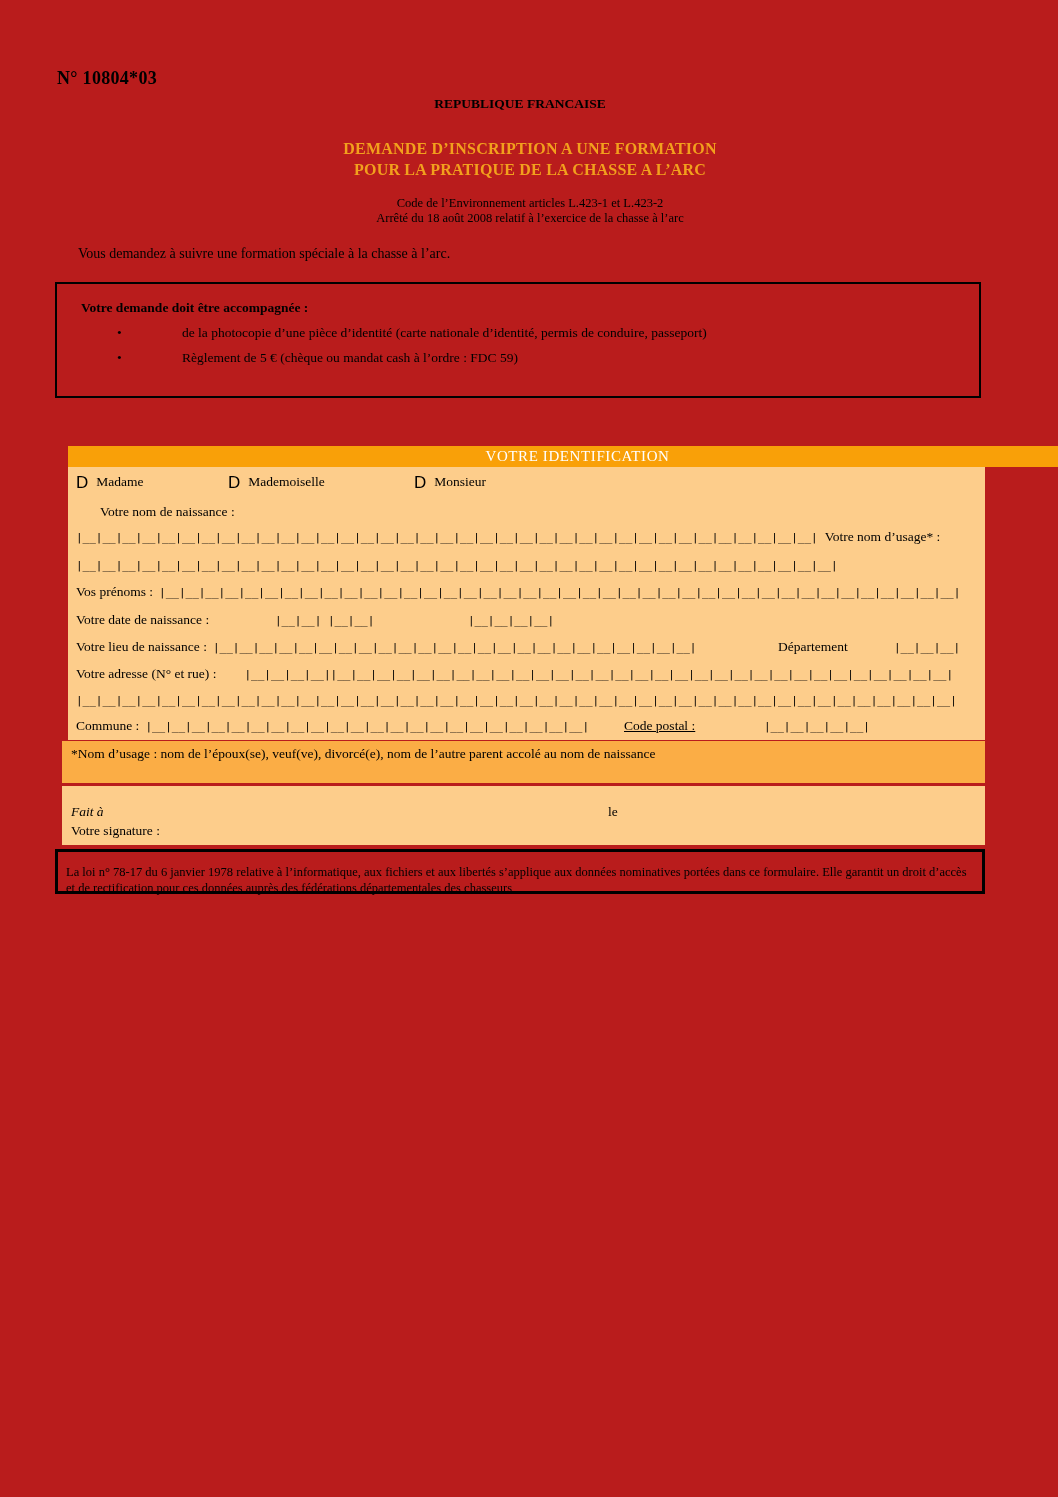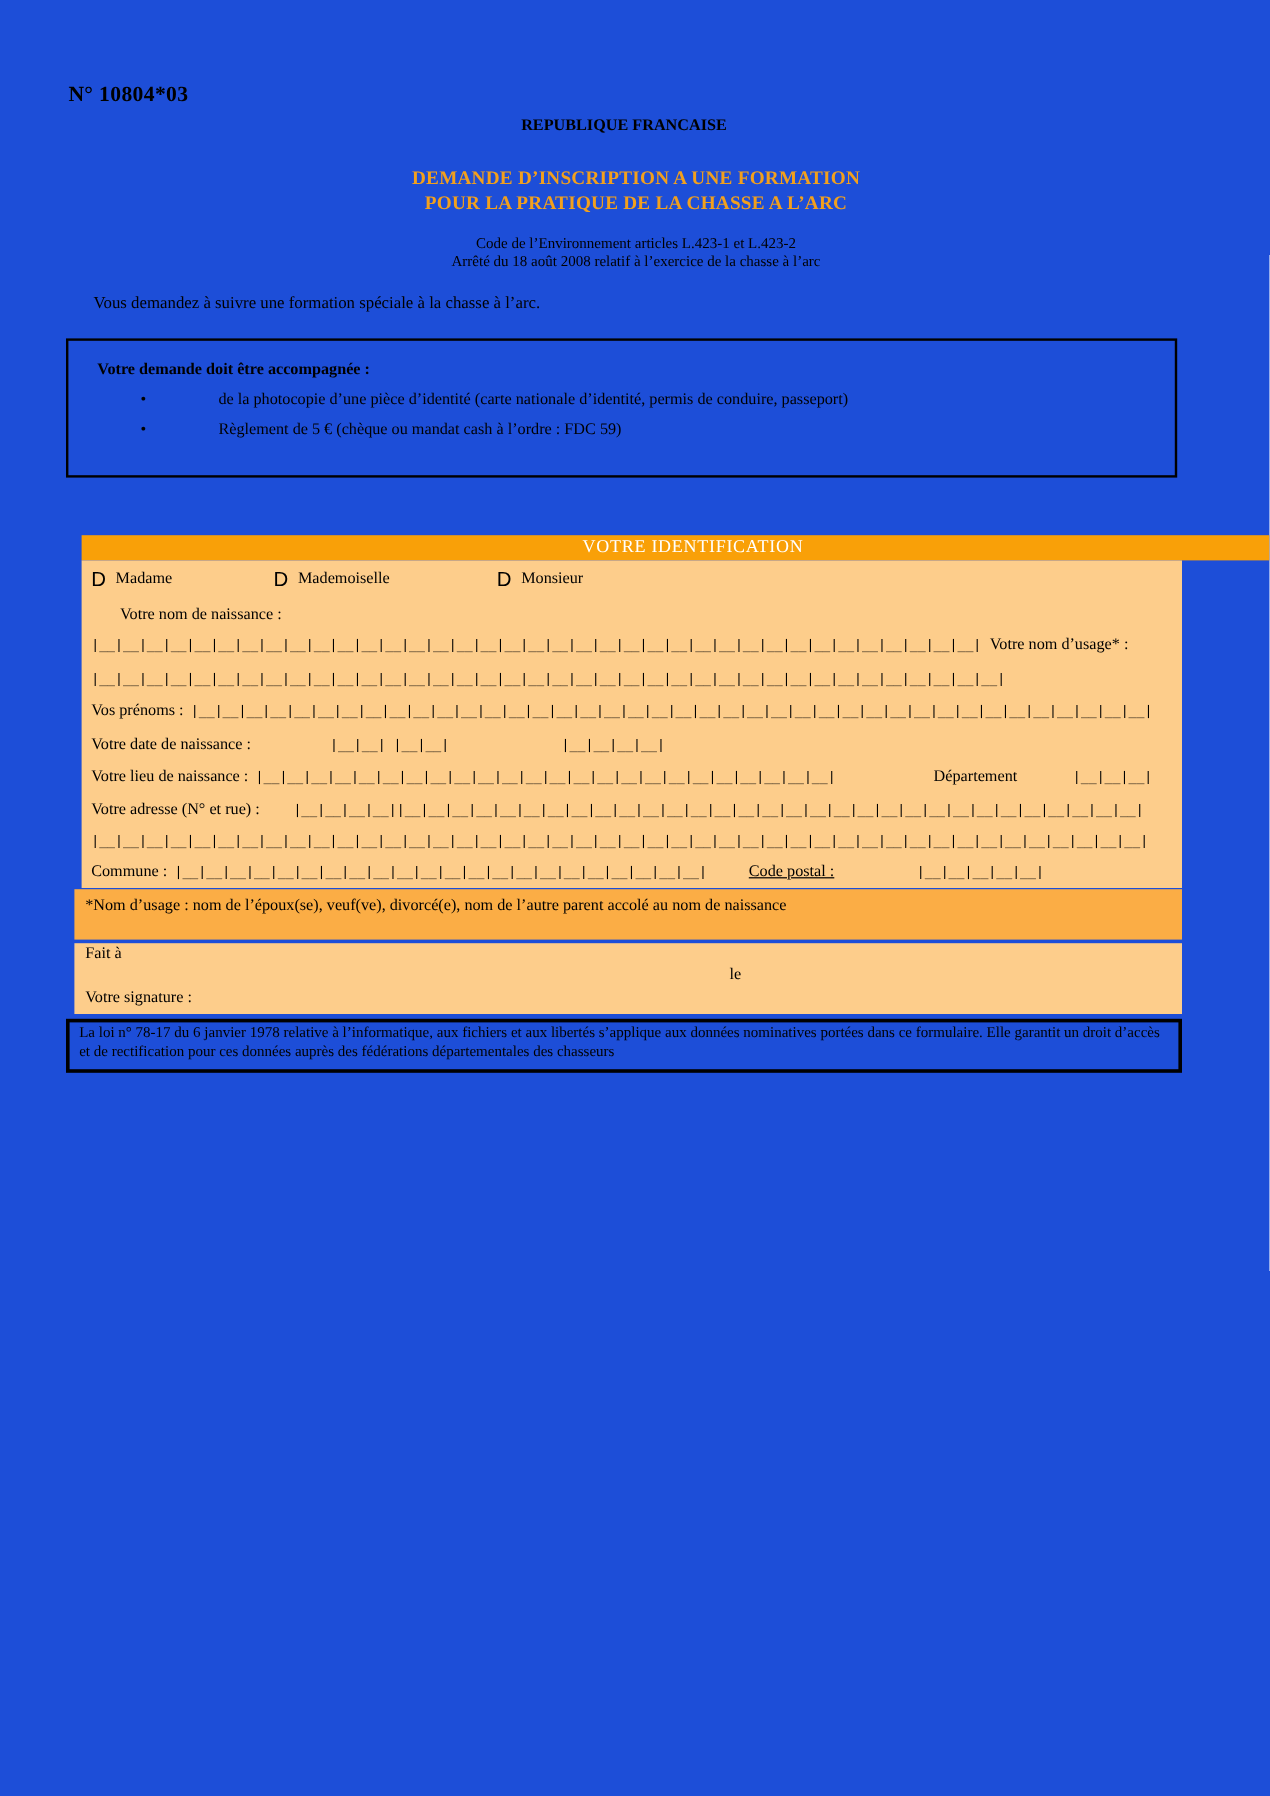--- a/index.html
+++ b/index.html
@@ -1,18 +1,18 @@
 <!DOCTYPE html>
 <html style="--title-orange: #F2A01D; --header-bar-orange: #F9A008; --section-bg: #FDCD8B; --note-strip-orange: #FBAD45;"><head>
 <meta charset="utf-8">
 <title>Formulaire</title>
 <style>
   html,body { margin:0; padding:0; background:#fff; }
   .page {
-    position:relative; width:1058px; height:1497px; background:#1d4ed8;
+    position:relative; width:1058px; height:1497px; background:#b91c1c;
     font-family:"Liberation Serif", serif; color:#000; overflow:hidden;
   }
   .abs { position:absolute; }
 
   #form-number { left:57px; top:68px; font-size:18px; font-weight:bold; letter-spacing:0.3px; }
   #republic { left:0; top:96px; width:1040px; text-align:center; font-weight:bold; font-size:13.5px; }
   #main-title { left:0; top:138px; width:1060px; text-align:center; font-weight:bold;
                 font-size:16px; line-height:21px; color:var(--title-orange,#F2A01D); letter-spacing:0.2px; }
   #legal-ref { left:0; top:196px; width:1060px; text-align:center; font-size:12.5px; line-height:15px; }
   #intro { left:78px; top:246px; font-size:14px; }
@@ -50,26 +50,26 @@
   #row-address2 { top:222px; }
   #row-commune { top:248px; }
   #postal-label { position:absolute; left:548px;text-decoration:underline; }
   #postal-cells { position:absolute; left:688px; }
   .lbl { margin-right:6px;text-align:right; }
 
   #usage-note-strip { left:62px; top:741px; width:923px; height:42px; background:var(--note-strip-orange,#FBAD45);
                       font-size:13.5px; line-height:25px; padding-left:9px; box-sizing:border-box; }
 
   #fait-block { left:62px; top:786px; width:923px; height:59px; background:var(--section-bg,#FDCD8B); font-size:13.5px; }
-  #fait-a { position:absolute; left:9px; top:0; }
+  #fait-a { position:absolute; left:9px; top:18px;font-style:italic; }
   #fait-le { position:absolute; left:546px; top:18px; }
   #signature-label { position:absolute; left:9px; top:37px; }
 
   #law-box { left:55px; top:849px; width:930px; height:45px; border:3px solid #000; box-sizing:border-box;
-             padding:0 8px; font-size:12.5px; line-height:16px; }
+             padding:12px 8px; font-size:12.5px; line-height:16px; }
 </style>
 </head>
 <body>
 
 <div class="page">
 
   <div class="abs" id="form-number">N° 10804*03</div>
   <div class="abs" id="republic">REPUBLIQUE FRANCAISE</div>
 
   <div class="abs" id="main-title">

